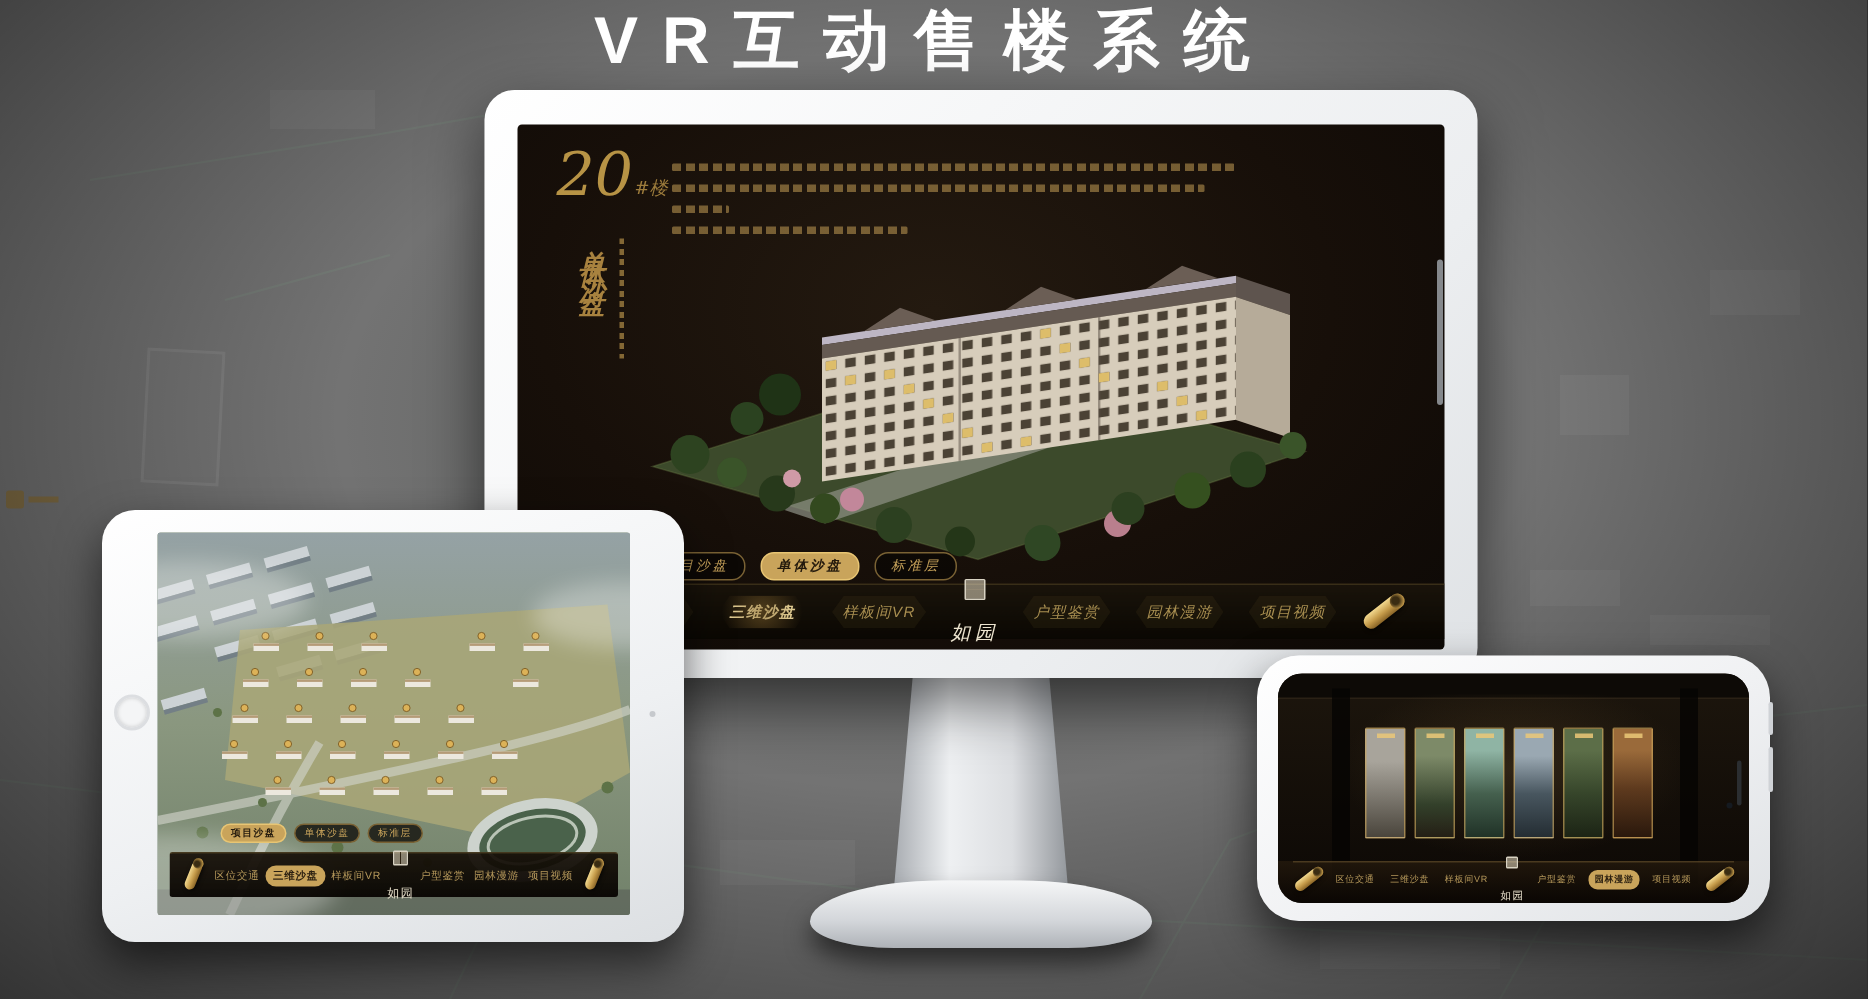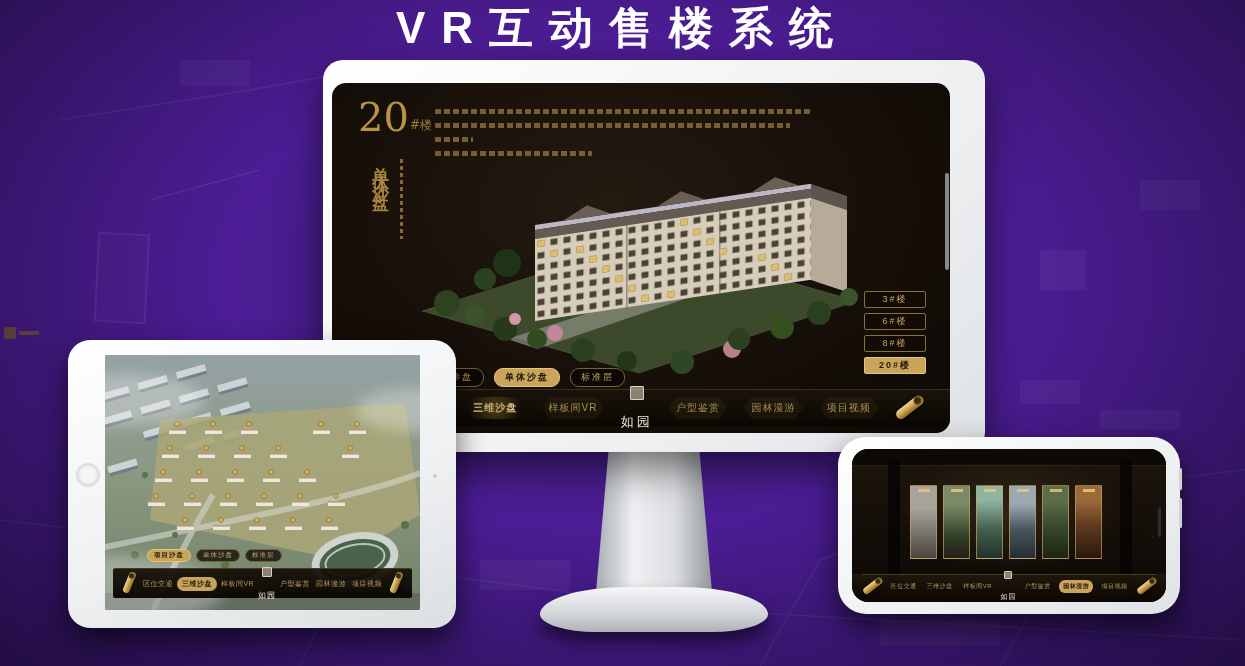--- a/index.html
+++ b/index.html
@@ -1,17 +1,17 @@
 <!DOCTYPE html>
 <html><head>
 <meta charset="utf-8">
 <style>
   html,body{margin:0;padding:0;background:#000;}
   .canvas{position:relative;width:1245px;height:666px;overflow:hidden;
-          background:#4c1d95;font-family:"Liberation Sans",sans-serif;}
+          background:#737373;font-family:"Liberation Sans",sans-serif;}
 
   
   .bg-layer{position:absolute;inset:0;pointer-events:none;}
   .bg-vignette{position:absolute;inset:0;
     background:radial-gradient(ellipse at 50% 42%,rgba(26,34,28,.35) 0%,rgba(5,8,6,.0) 45%,rgba(0,0,0,.55) 100%);}
   .bg-sign{position:absolute;left:96px;top:233px;width:48px;height:86px;
     border:2px solid rgba(255,255,255,.07);background:rgba(255,255,255,.02);transform:rotate(3deg);}
   .bg-mark{position:absolute;left:4px;top:327px;width:12px;height:12px;border-radius:2px;
     background:#8a6c2e;opacity:.65;}
   .bg-mark::after{content:"";position:absolute;left:15px;top:4px;width:20px;height:4px;background:#8a6c2e;}
@@ -26,23 +26,23 @@
   .monitor-neck{position:absolute;left:596px;top:448px;width:116px;height:144px;
     clip-path:polygon(11% 0,89% 0,100% 100%,0 100%);
     background:linear-gradient(90deg,#a9adb2,#eef0f2 32%,#dcdee1 68%,#94989d);}
   .monitor-base{position:absolute;left:540px;top:587px;width:228px;height:45px;
     border-radius:110px 110px 70px 70px / 34px 34px 22px 22px;
     background:linear-gradient(#f5f6f7,#d3d6da 60%,#aeb2b7);
     box-shadow:0 10px 16px rgba(0,0,0,.55);}
   .monitor-body{position:absolute;left:323px;top:60px;width:662px;height:392px;
     border-radius:20px;background:linear-gradient(135deg,#ffffff,#eceef0 70%,#dfe2e5);
     box-shadow:0 16px 40px rgba(0,0,0,.55);}
-  .monitor-screen{position:absolute;left:332px;top:83px;width:618px;height:350px;
-    border-radius:14px;overflow:hidden;
-    background:radial-gradient(ellipse at 45% 35%,#241a10 0%,#170f09 55%,#0d0906 100%);}
+  .monitor-screen{position:absolute;left:345px;top:83px;width:618px;height:350px;
+    border-radius:3px;overflow:hidden;
+    background:radial-gradient(ellipse at 45% 35%,#241a10 0%,#170f09 55%,#0d0906 100%);font-style:italic;}
 
   
   .m-title-num{position:absolute;left:26px;top:12px;color:#b79345;
     font-family:"DejaVu Serif",serif;font-size:40px;line-height:44px;}
   .m-title-suffix{position:absolute;left:78px;top:34px;color:#9d7c3c;
     font-family:"DejaVu Serif",serif;font-size:12px;}
   .m-subtitle{position:absolute;left:38px;top:70px;writing-mode:vertical-rl;
     color:#a8823f;font-family:"DejaVu Serif",serif;font-size:17px;font-weight:bold;
     letter-spacing:9px;}
   .m-subtitle-en{position:absolute;left:68px;top:76px;width:3px;height:80px;
@@ -258,26 +258,20 @@
       <circle cx="295" cy="219" r="12" fill="#2f4724"></circle>
       <circle cx="168" cy="190" r="8" fill="#c2879a"></circle>
       <circle cx="128" cy="176" r="6" fill="#cf9aa6"></circle>
       <circle cx="345" cy="206" r="9" fill="#b97f8d"></circle>
       <circle cx="352" cy="196" r="11" fill="#2c4020"></circle>
       <circle cx="395" cy="184" r="12" fill="#35501f"></circle>
       <circle cx="432" cy="170" r="12" fill="#2a401e"></circle>
       <circle cx="462" cy="154" r="9" fill="#3a5429"></circle>
     </svg>
 
-    <div class="m-floors">
-      <div class="fbtn">3#楼</div>
-      <div class="fbtn">6#楼</div>
-      <div class="fbtn">8#楼</div>
-      <div class="fbtn active">20#楼</div>
-    </div>
 
     <div class="m-scrollbar"></div>
 
     <div class="m-tabs">
       <div class="tabpill">项目沙盘</div>
       <div class="tabpill active">单体沙盘</div>
       <div class="tabpill">标准层</div>
     </div>
 
     <div class="m-nav">

